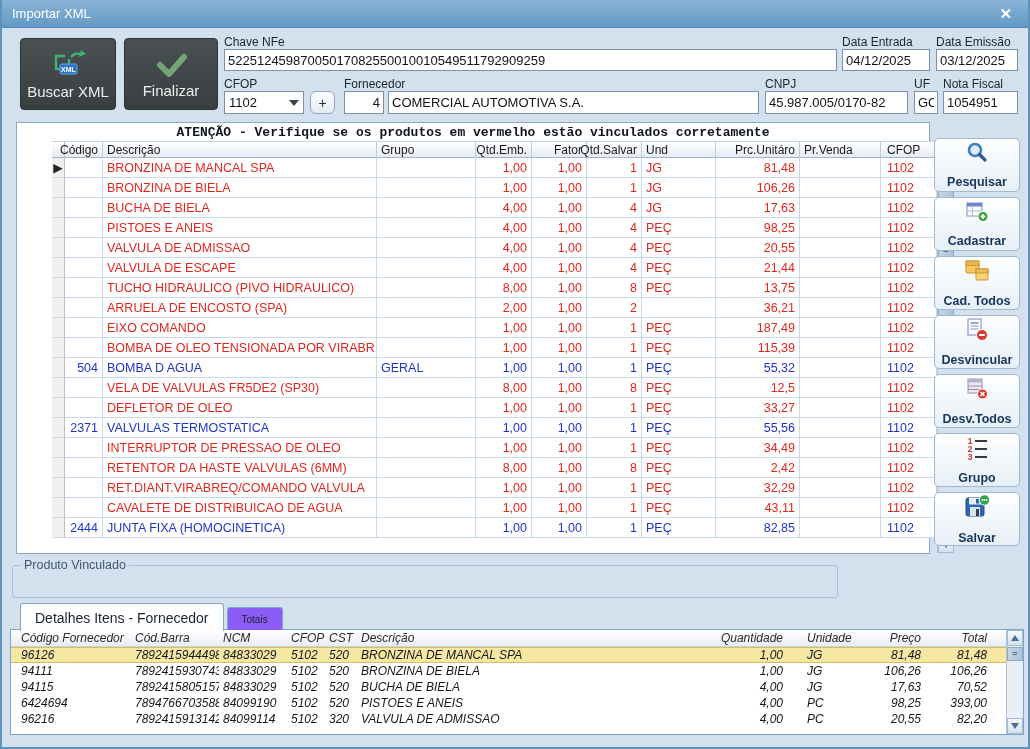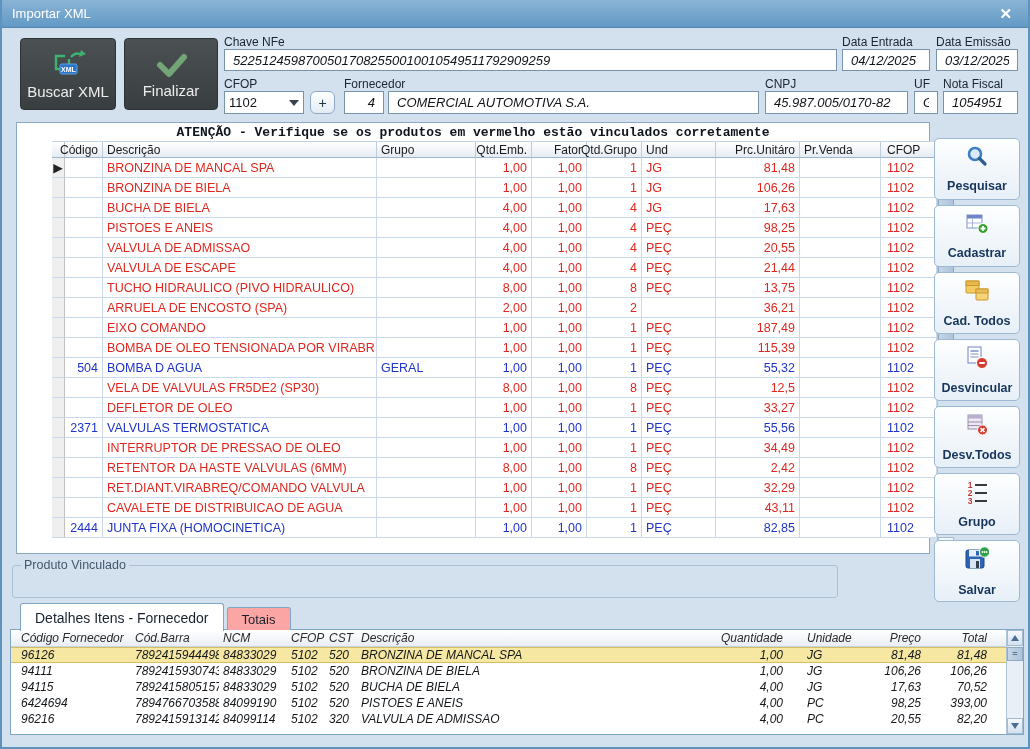--- a/index.html
+++ b/index.html
@@ -16,21 +16,21 @@
   .titlebar .title { flex:1; }
   .close-btn { color:#FFFFFF; font-size:15px; font-weight:bold; padding:0 6px; cursor:default; }
 
   
   .topform { position:absolute; left:0; top:28px; width:1026px; height:94px; }
   .btn-dark { position:absolute; display:flex; flex-direction:column; align-items:center; justify-content:center;
               gap:2px; background:linear-gradient(#4B5053,#393E41); border:1px solid #2E3336; border-radius:4px;
               color:#EDEDED; font-size:15px; }
   .lbl { position:absolute; font-size:12px; color:#1B2430; white-space:nowrap; }
   .tb  { position:absolute; background:#FFFFFF; border:1px solid #7A93AC; height:22px;
-         font-size:13px; color:#101418; padding:0 8px; font-family:"Liberation Sans",sans-serif;font-style:italic; }
+         font-size:13px; color:#101418; padding:0 3px; font-family:"Liberation Sans",sans-serif; }
   .combo { position:absolute; background:#FFFFFF; border:1px solid #7A93AC; height:23px;
            display:flex; align-items:center; font-size:13px; color:#101418; padding:0 4px; }
   .combo .arrow { margin-left:auto; width:0; height:0; border-left:5px solid transparent;
                   border-right:5px solid transparent; border-top:6px solid #3A4450; }
   .plus-btn { position:absolute; height:23px; width:25px; border:1px solid #8FA9C4; border-radius:6px;
               background:linear-gradient(#FDFEFF,#E3ECF5); font-size:14px; color:#243240;
               display:flex; align-items:center; justify-content:center; }
 
   
   .main-panel { position:absolute; left:14px; top:122px; width:914px; height:432px;
@@ -69,37 +69,37 @@
             border:1px solid #A4BCD2; display:flex; align-items:center; justify-content:center; }
   .sb-up { top:0; } .sb-down { bottom:0; }
   .tri-up   { width:0;height:0;border-left:4px solid transparent;border-right:4px solid transparent;border-bottom:6px solid #4A6E94; }
   .tri-down { width:0;height:0;border-left:4px solid transparent;border-right:4px solid transparent;border-top:6px solid #4A6E94; }
   .sb-thumb { position:absolute; left:0; width:16px; background:linear-gradient(90deg,#C4D5E6,#AEC4DA);
               border:1px solid #8FA9C4; display:flex; align-items:center; justify-content:center;
               color:#5A7490; font-size:9px; font-weight:bold; letter-spacing:0; }
 
   
   .sidebar { position:absolute; left:932px; top:138px; width:86px; }
-  .side-btn { width:86px; height:62px; margin-bottom:5px; border:1px solid #9FB9D2; border-radius:5px;
+  .side-btn { width:86px; height:54px; margin-bottom:5px; border:1px solid #9FB9D2; border-radius:5px;
               background:linear-gradient(#FEFFFF,#E7EFF7); display:flex; flex-direction:column;
               align-items:center; justify-content:center; gap:10px; }
   .side-btn span.sb-label { font-size:12.5px; font-weight:600; color:#16365C; }
 
   
   .pv-fieldset { position:absolute; left:10px; top:558px; width:826px; height:40px;
                  border:1px solid #ABC0D4; border-radius:3px; }
   .pv-fieldset legend { font-size:12.5px; color:#44586C; margin-left:8px; padding:0 3px; }
 
   
   .bottom { position:absolute; left:8px; top:602px; width:1014px; height:134px; }
   .tabstrip { height:28px; display:flex; align-items:flex-end; padding-left:10px; position:relative; z-index:2; }
   .tab { border:1px solid #7FA6C5; border-bottom:none; border-radius:3px 3px 0 0; margin-right:3px;
          display:flex; align-items:center; padding:0 14px; color:#18222E; }
   .tab.active { height:28px; background:#FFFFFF; font-size:14px; margin-bottom:-1px; }
-  .tab.inactive { height:23px; background:#fca5a5; font-size:13px; }
+  .tab.inactive { height:23px; background:#8b5cf6; font-size:10px; }
   .tabpanel { position:relative; margin-top:-1px; height:106px; background:#FFFFFF;
               border:1px solid #7FA6C5; display:flex; }
   .d-cols { width:995px; }
   .d-head { display:flex; height:17px; background:linear-gradient(#FFFFFF,#E9EEF4);
             border-bottom:1px solid #C8D4E0; }
   .d-head .dc { font-size:12px; color:#2A2A2A; display:flex; align-items:center; }
   .d-row { display:flex; height:16px; background:#FFFFFF; }
   .d-row .dc { font-size:12px; color:#14181C; display:flex; align-items:center; white-space:nowrap; overflow:hidden; }
   .d-row.selected { background:#F6E7A2; box-shadow:inset 0 1px 0 #D8BE62, inset 0 -1px 0 #D8BE62; }
   .dc { padding:0 4px;font-style:italic; }
@@ -176,21 +176,21 @@
     <div class="warnbar">ATENÇÃO - Verifique se os produtos em vermelho estão vinculados corretamente</div>
     <div class="grid-zone">
       <div class="grid-cols">
         <div class="g-head">
           <div class="gc c-mark"></div>
           <div class="gc c-code">Código</div>
           <div class="gc c-desc">Descrição</div>
           <div class="gc c-group">Grupo</div>
           <div class="gc c-qemb">Qtd.Emb.</div>
           <div class="gc c-fator">Fator</div>
-          <div class="gc c-qtot">Qtd.Grupo</div>
+          <div class="gc c-qtot">Qtd.Salvar</div>
           <div class="gc c-und">Und</div>
           <div class="gc c-prc">Prc.Unitáro</div>
           <div class="gc c-pvda">Pr.Venda</div>
           <div class="gc c-cfop">CFOP</div>
         </div>
         <div class="g-body">
 
         <div class="g-row red">
               <div class="gc c-mark">▶</div>
               <div class="gc c-code"></div>

